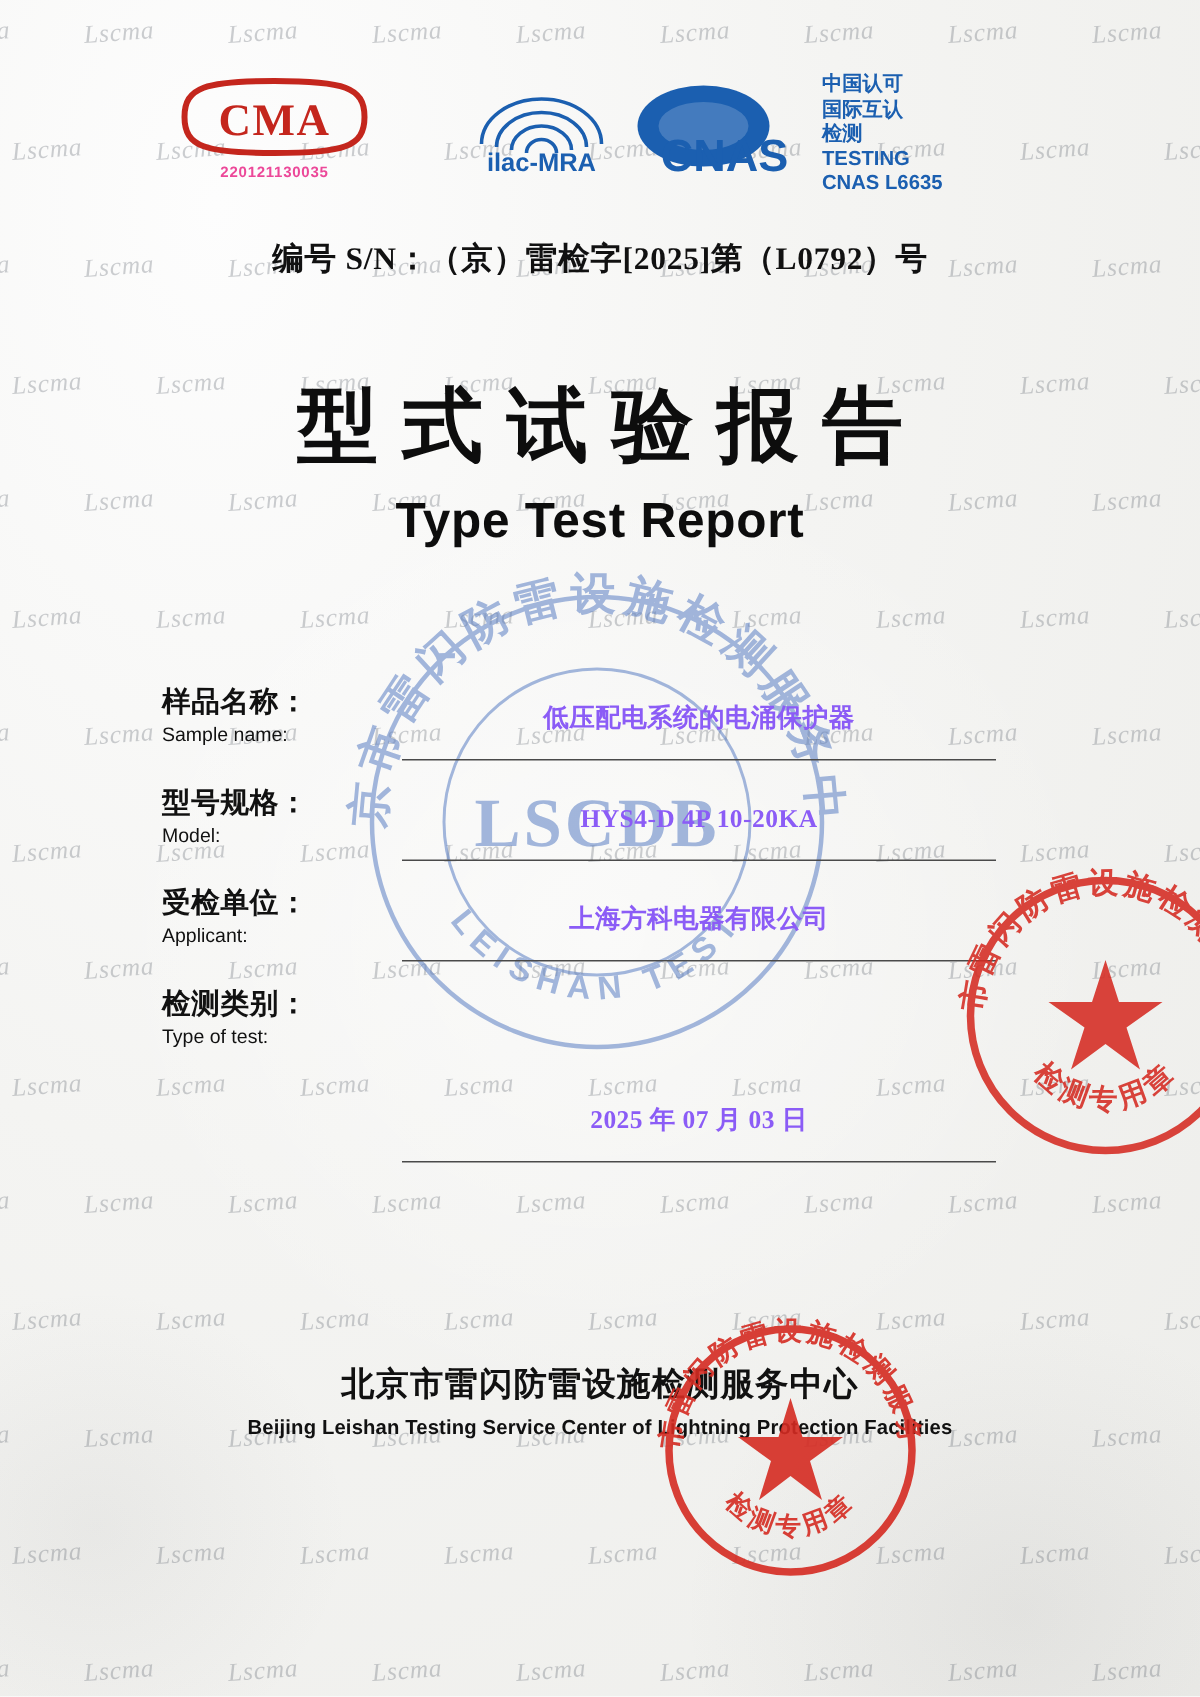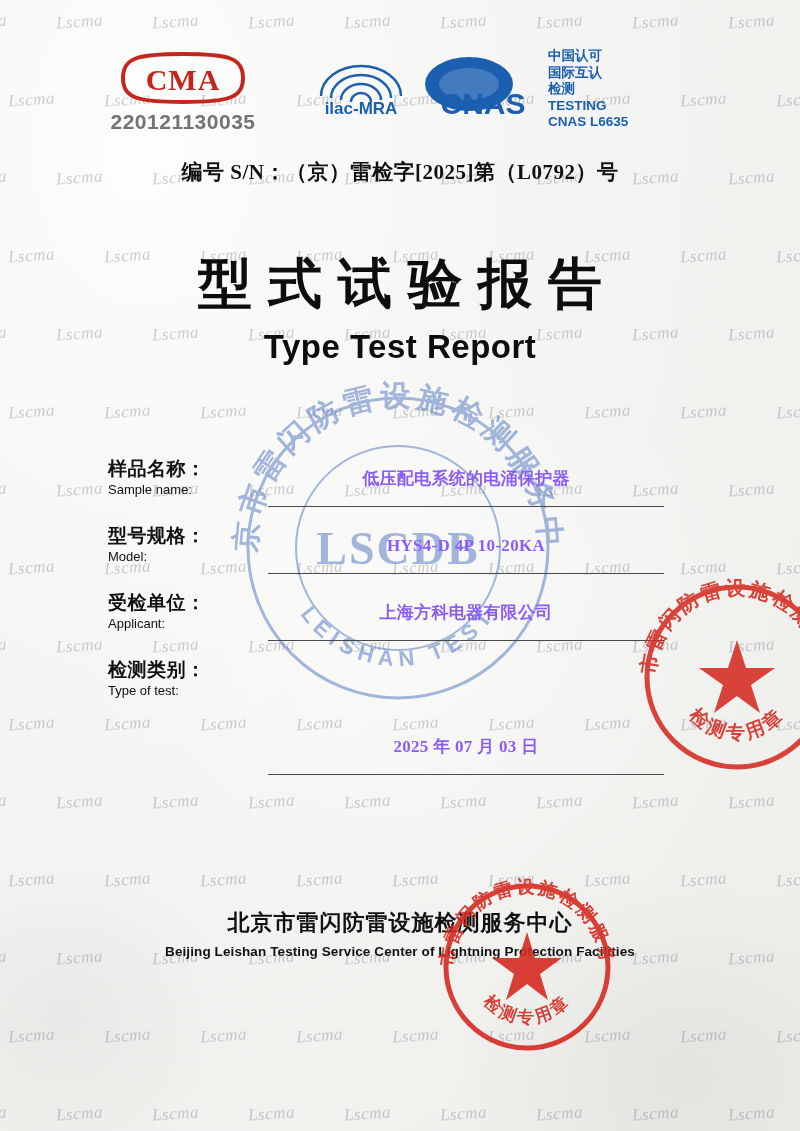--- a/index.html
+++ b/index.html
@@ -110,23 +110,23 @@
   }
   .cma-badge {
     width: 132px;
     height: 56px;
     margin: 0 auto;
     position: relative;
   }
   .cma-number {
     margin-top: 4px;
     font-family: "Liberation Sans", sans-serif;
-    font-size: 21px;
-    font-weight: bold;
-    color: #737373;
+    font-size: 10px;
+    font-weight: bold;
+    color: #ec4899;
     letter-spacing: 0.5px;
   }
   .cnas-block {
     position: absolute;
     left: 305px;
     top: 6px;
     width: 360px;
     height: 100px;
   }
   .ilac {

